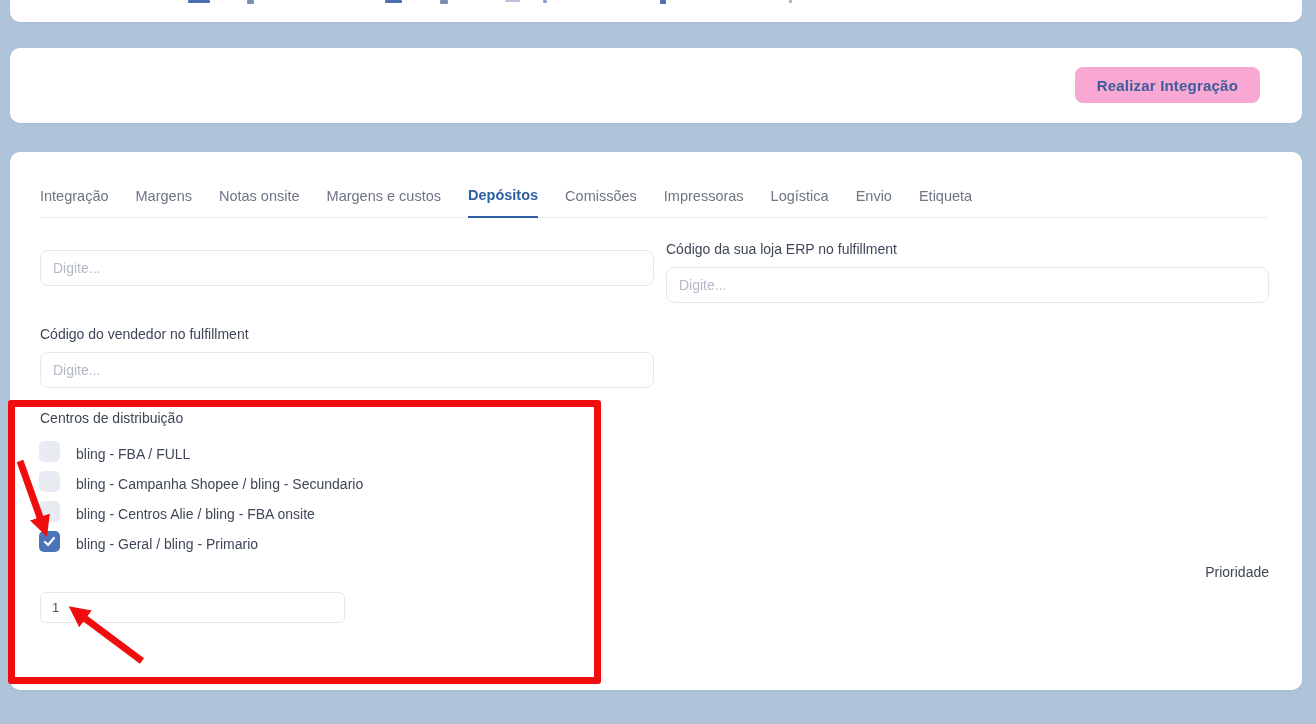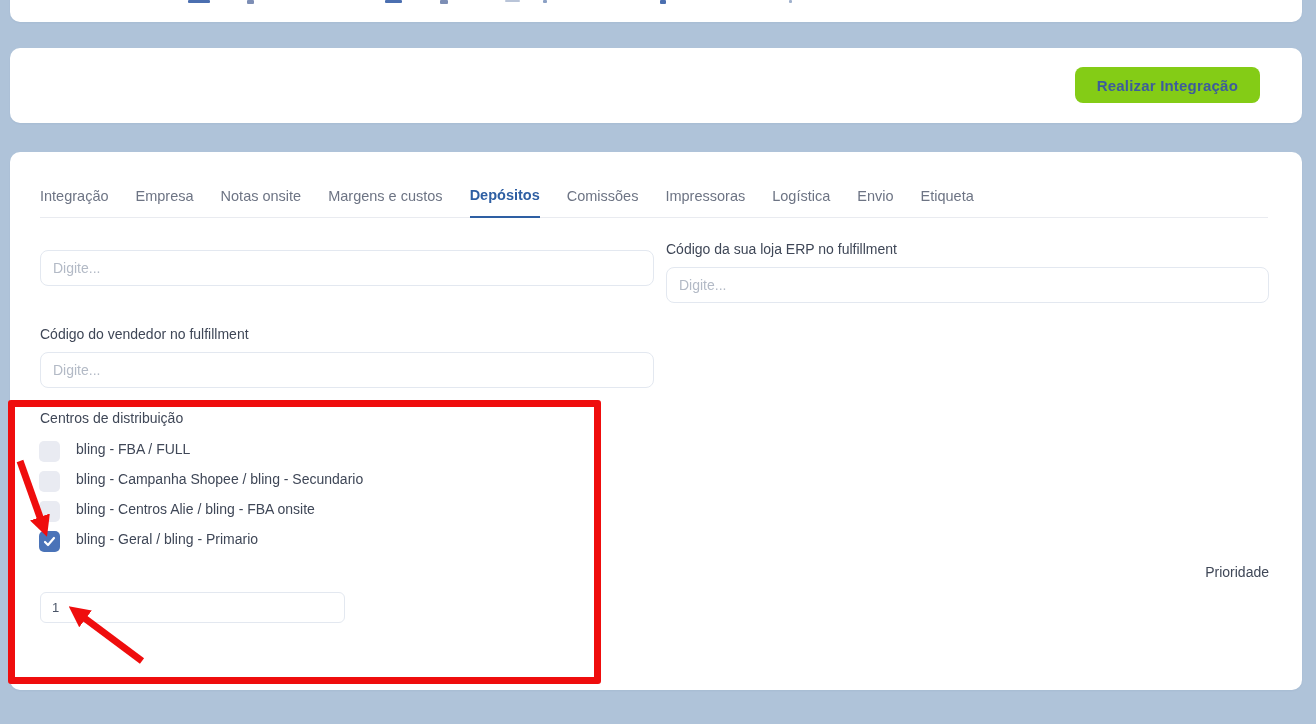--- a/index.html
+++ b/index.html
@@ -13,21 +13,21 @@
   .card { background:#fff; border-radius:10px; position:absolute; box-shadow:0 1px 2px rgba(40,60,90,.05); }
 
   
   .top-strip { left:10px; top:-16px; width:1292px; height:38px; border-radius:10px; }
   .frag { position:absolute; top:16px; border-radius:1px; }
 
   
   .toolbar-card { left:10px; top:48px; width:1292px; height:75px; }
   .integrate-btn {
     position:absolute; top:19px; right:42px; height:36px; padding:0 22px;
-    background:#84cc16; color:#3d5c9c; font-weight:700; font-size:15px;
+    background:#f9a8d4; color:#3d5c9c; font-weight:700; font-size:15px;
     border:none; border-radius:8px; cursor:pointer;
     font-family:"Liberation Sans","DejaVu Sans",sans-serif; letter-spacing:.2px;
   }
 
   
   .settings-card { left:10px; top:152px; width:1292px; height:538px; }
   .tabs {
     display:flex; gap:27px; align-items:flex-end;
     margin:0 34px 0 30px; padding-top:33px;
     border-bottom:1px solid #e9ebf0;
@@ -47,21 +47,21 @@
     border:1px solid #e3e8f0; border-radius:8px; background:#fff;
     font-size:14px; color:#c2410c; padding:0 12px; outline:none;
     font-family:"Liberation Sans","DejaVu Sans",sans-serif;
   }
   .field .inp::placeholder { color:#b3bac6; }
   .col-l { width:614px; }
   .col-r { width:603px; }
 
   .dist-label { margin-top:22px; font-size:14px; color:#3f4757; }
   .cb-list { margin-top:15px; }
-  .cb-row { display:flex; align-items:flex-start; height:21px; margin-bottom:9px; cursor:pointer; width:max-content; }
+  .cb-row { display:flex; align-items:flex-end; height:21px; margin-bottom:9px; cursor:pointer; width:max-content; }
   .cb {
     width:21px; height:21px; border-radius:5px; background:#e9ebf2;
     margin-left:-1px; display:flex; align-items:center; justify-content:center; flex:none;
   }
   .cb svg { display:none; }
   .cb[data-checked="true"] { background:#4a73b8; }
   .cb[data-checked="true"] svg { display:block; }
   .cb-label { margin-left:16px; font-size:14px; color:#3f4757; }
 
   .prio-label { margin-top:12px; font-size:14px; color:#3f4757;text-align:right; }
@@ -94,21 +94,21 @@
 </div>
 
 <div class="card toolbar-card">
   <button class="integrate-btn">Realizar Integração</button>
 </div>
 
 <div class="card settings-card">
 
   <div class="tabs">
     <div class="tab">Integração</div>
-    <div class="tab">Empresa</div>
+    <div class="tab">Margens</div>
     <div class="tab">Notas onsite</div>
     <div class="tab">Margens e custos</div>
     <div class="tab active">Depósitos</div>
     <div class="tab">Comissões</div>
     <div class="tab">Impressoras</div>
     <div class="tab">Logística</div>
     <div class="tab">Envio</div>
     <div class="tab">Etiqueta</div>
   </div>
 

